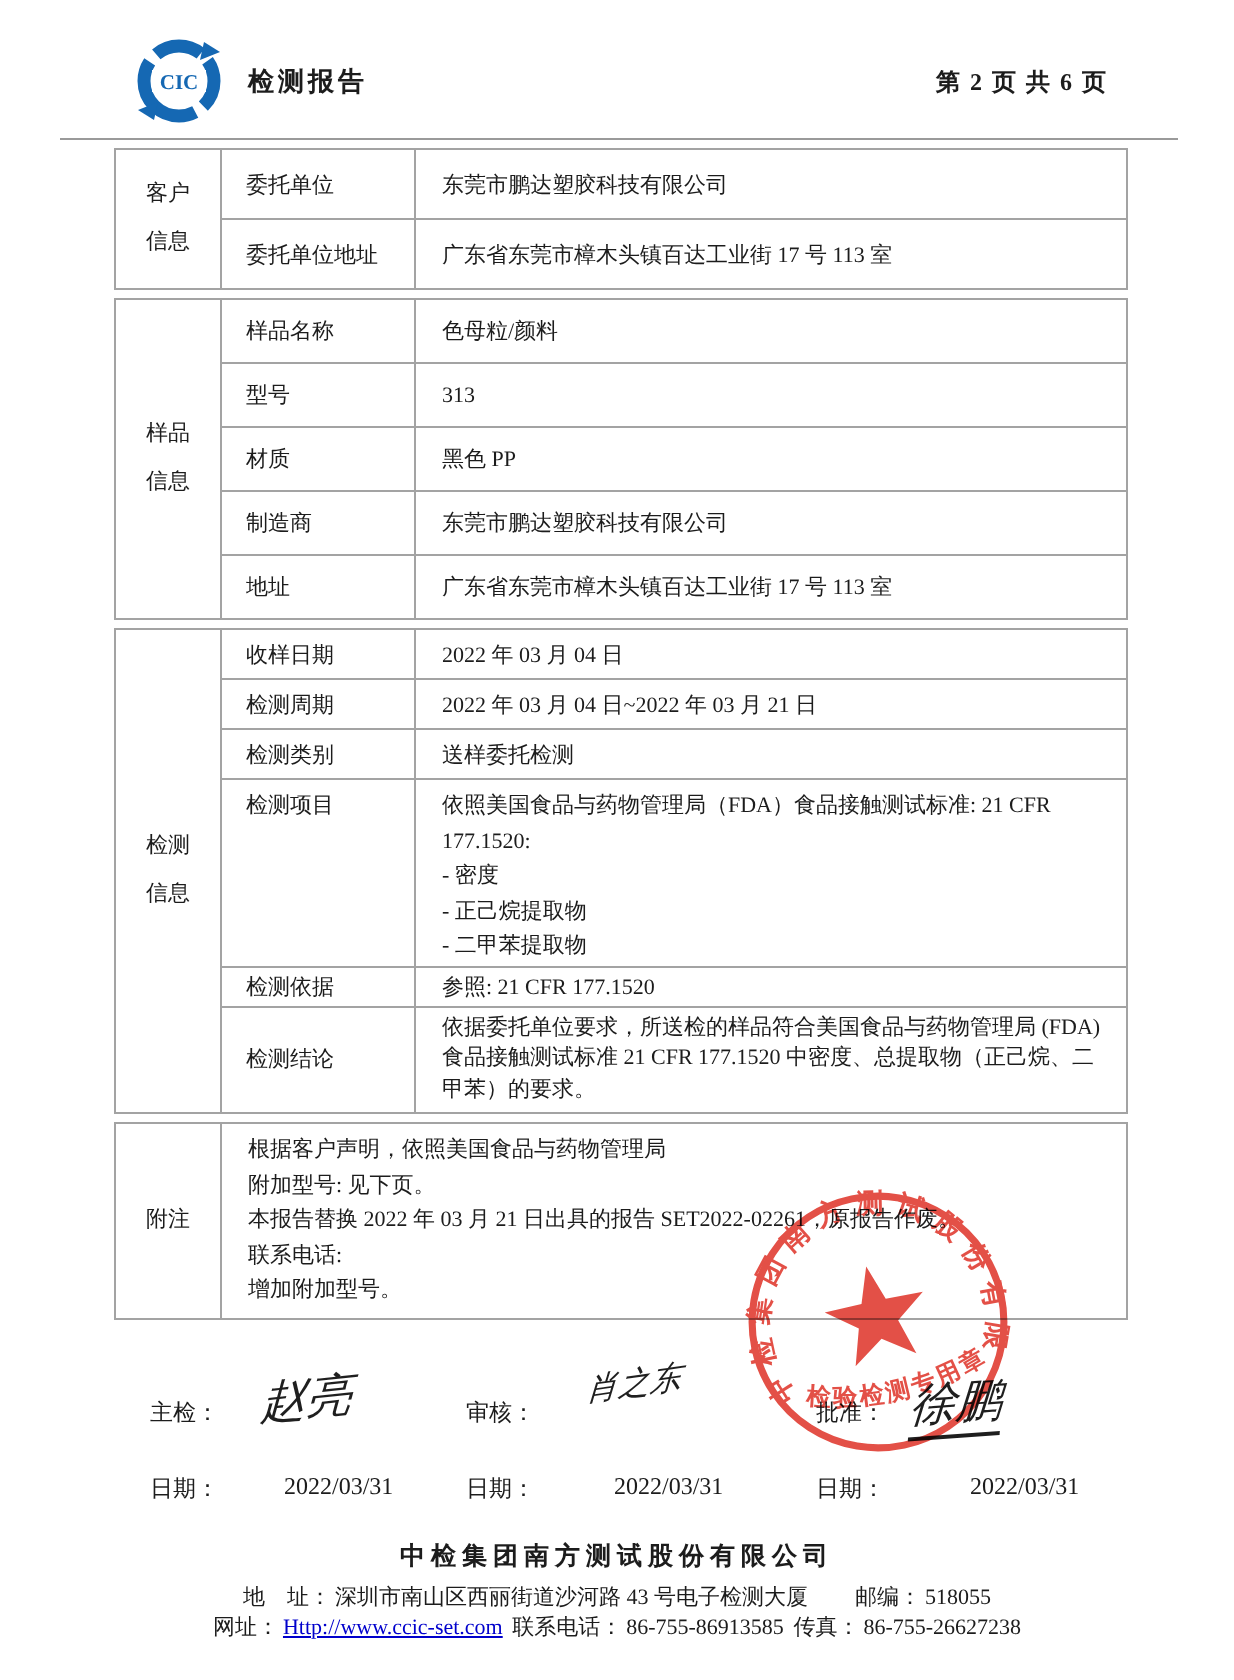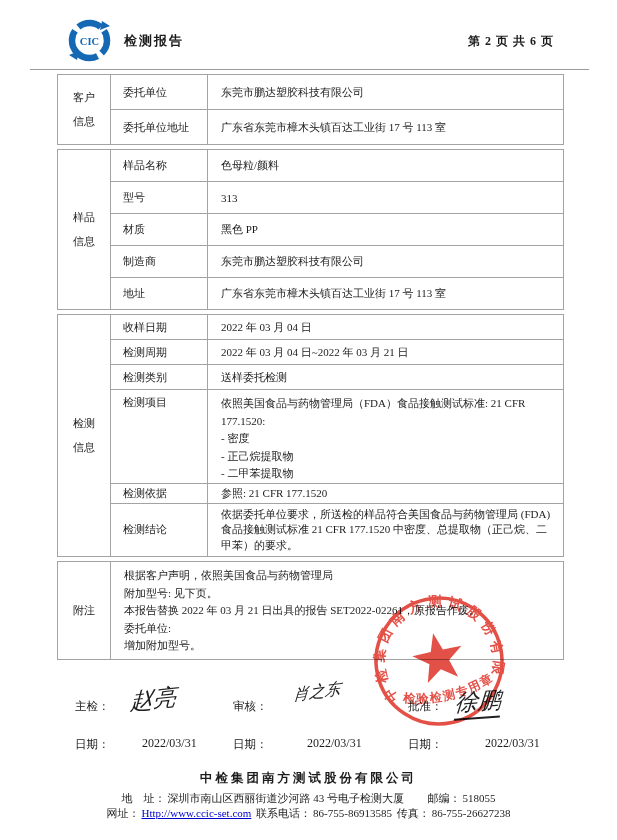--- a/index.html
+++ b/index.html
@@ -168,21 +168,21 @@
           <col class="c1">
           <col style="width:453px;">
         </colgroup>
       <tbody>
           <tr>
         <td class="seclab" style="height:92px;"><span>附注</span></td>
         <td class="notes-cell">
           <div class="note-line">根据客户声明，依照美国食品与药物管理局</div>
           <div class="note-line">附加型号: 见下页。</div>
           <div class="note-line">本报告替换 2022 年 03 月 21 日出具的报告 SET2022-02261，原报告作废。</div>
-          <div class="note-line">委托单位:</div>
+          <div class="note-line">联系电话:</div>
           <div class="note-line">增加附加型号。</div>
         </td>
       </tr>
     </tbody>
       </table>
   </div>
 
   <div class="sig-label" style="left:75px; top:699px;">主检：</div>
   <div class="sig-name" style="left:130px; top:684px; transform:rotate(-6deg) skewX(-8deg);">赵亮</div>
   <div class="sig-label" style="left:233px; top:699px;">审核：</div>

